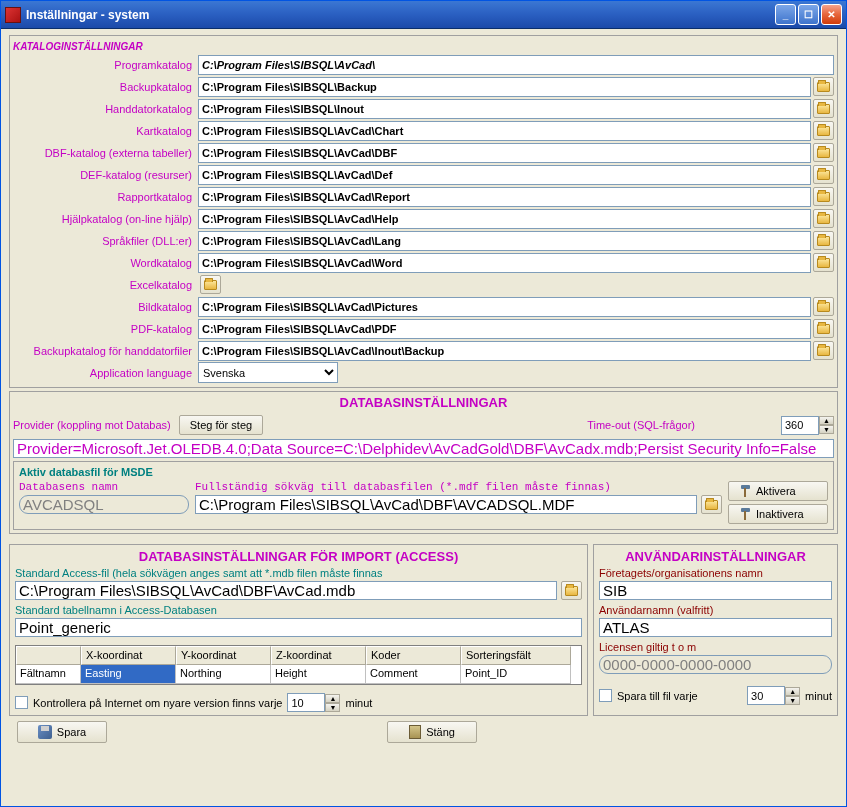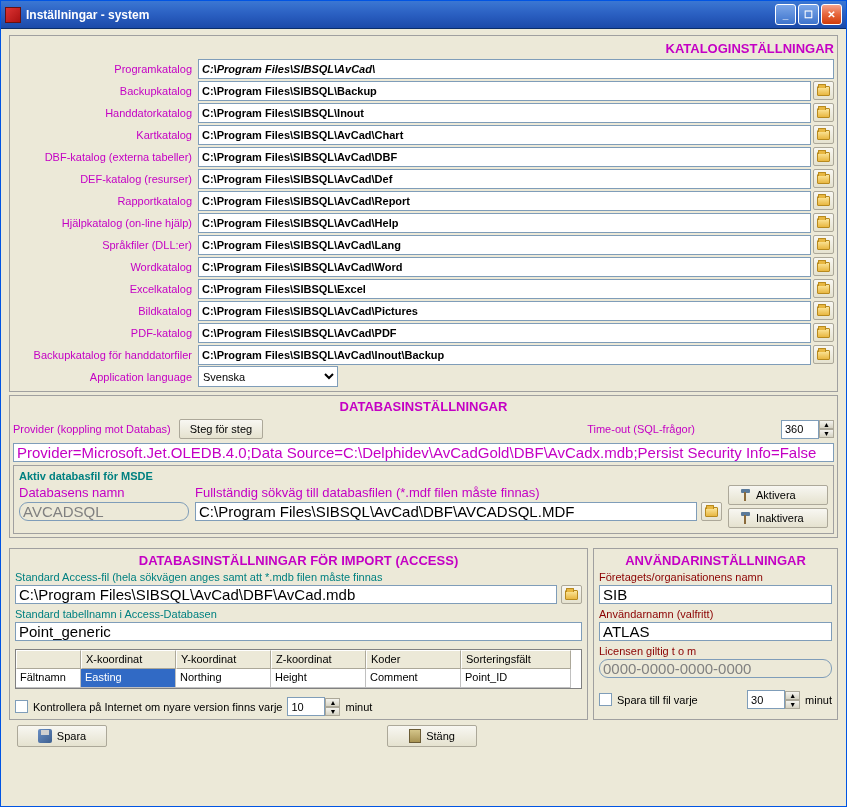--- a/index.html
+++ b/index.html
@@ -5,40 +5,40 @@
 * { box-sizing: border-box; margin: 0; padding: 0; }
 body { font-family: Tahoma, Arial, sans-serif; font-size: 11px; background: #3b6ea5; width: 847px; height: 807px; overflow: hidden; }
 .window { width: 847px; height: 807px; background: #ece9d8; border: 1px solid #0054e3; display: flex; flex-direction: column; }
 .titlebar { background: linear-gradient(to bottom, #3b77d3 0%, #2a5fc1 50%, #1b4aa9 100%); height: 28px; display: flex; align-items: center; padding: 0 4px; color: #fff; border-bottom: 1px solid #0a2e6b; }
 .titlebar-icon { width: 16px; height: 16px; margin-right: 5px; background: linear-gradient(135deg,#d33,#a11); border:1px solid #611; }
 .titlebar-text { flex: 1; font-weight: bold; font-size: 12px; }
 .titlebar-buttons { display: flex; gap: 2px; }
 .tb-btn { width: 21px; height: 21px; background: linear-gradient(to bottom,#7ba6e8,#3e74cc); border:1px solid #fff; border-radius:3px; color:#fff; display:flex; align-items:center; justify-content:center; font-size:10px; font-weight:bold; cursor:pointer;}
 .tb-close { background: linear-gradient(to bottom,#f5a28b,#e6653b,#d13c0a); }
 .content { flex: 1; padding: 6px 8px 4px 8px; overflow: hidden; }
-.section-title { color: #c400c4; font-weight: bold; font-size: 13px; text-align: right; padding: 3px 0 2px 0; }
+.section-title { color: #c400c4; font-weight: bold; font-size: 10px; text-align: left; padding: 3px 0 2px 0; font-style: italic; }
 .section-title-inner { color: #c400c4; font-weight: bold; font-size: 13px; text-align: center; padding: 1px 0 3px 0; }
 fieldset { border: 1px solid #a0a0a0; padding: 2px 3px 3px 3px; margin-bottom: 3px; }
 .catalog-row { display: flex; align-items: center; margin-bottom: 1px; height: 21px; }
 .catalog-label { width: 185px; text-align: right; padding-right: 6px; color: #c400c4; font-size: 11px; }
 .catalog-input { flex: 1; height: 20px; border: 1px solid #7f9db9; padding: 1px 3px; font-size: 11px; font-weight: bold; background: #fff; }
 .folder-btn { width: 21px; height: 19px; margin-left: 2px; border:1px solid #aca899; background: linear-gradient(to bottom,#f8f7f2,#e5e2cf); display:flex; align-items:center; justify-content:center; cursor:pointer; border-radius:2px;}
 .folder-icon { width:13px; height:10px; background: linear-gradient(to bottom,#fce69b,#e8b741); border:1px solid #b88a1e; border-radius:1px; position:relative;}
 .folder-icon::before{content:"";position:absolute;top:-3px;left:0;width:6px;height:3px;background:#e8b741;border:1px solid #b88a1e;border-bottom:none;border-radius:1px 1px 0 0;}
 .lang-select { width: 140px; height: 21px; border:1px solid #7f9db9; font-size:11px; background:#fff; }
 .db-top { display:flex; align-items:center; gap:8px; padding: 2px 0 4px 0;}
 .db-label { color:#c400c4; font-size:11px; }
 .btn { border:1px solid #aca899; background:linear-gradient(to bottom,#f8f7f2,#e5e2cf); padding:3px 10px; font-size:11px; cursor:pointer; border-radius:2px; display:inline-flex; align-items:center; gap:5px;}
 .field { border:1px solid #7f9db9; background:#fff; padding:1px 3px; font-size:15px; height:19px;}
 .provider-box { width:100%; color:#c400c4; }
 .msde-box { border:1px solid #a0a0a0; padding:4px 5px 5px 5px; margin-top:3px;}
 .msde-title { color:#008080; font-weight:bold; font-size:11px; margin-bottom:3px;}
 .msde-row { display:flex; gap:6px;}
 .msde-col { display:flex; flex-direction:column; }
-.small-label { color:#c400c4; font-size:13px; margin-bottom:2px; }
+.small-label { color:#c400c4; font-size:11px; margin-bottom:2px;font-family:Liberation Mono, monospace; }
 .bottom-split { display:flex; gap:5px; margin-top:10px;}
 .left-panel { flex: 1; border:1px solid #a0a0a0; padding:3px 5px; background:#ece9d8;}
 .right-panel { width: 245px; border:1px solid #a0a0a0; padding:3px 5px; background:#ece9d8;}
 .teal-label { color:#008080; font-size:11px; }
 .wide-input { width:100%; margin-top:2px; margin-bottom:4px; }
 .grid { border:1px solid #808080; background:#fff; margin-top:4px; font-size:11px;}
 .grid-row { display:flex; height:19px;}
 .grid-cell { border-right:1px solid #c0c0c0; border-bottom:1px solid #c0c0c0; padding:2px 4px; overflow:hidden;}
 .grid-header .grid-cell { background:#ece9d8; border:1px solid #fff; border-right-color:#aca899; border-bottom-color:#aca899;}
 .grid-selected { background:#316ac5; color:#fff;}
@@ -141,21 +141,20 @@
           </div>
           <div class="catalog-row">
             <div class="catalog-label">Wordkatalog</div>
             <input class="catalog-input" value="C:\Program Files\SIBSQL\AvCad\Word" style="">
             <div class="folder-btn">
               <div class="folder-icon"></div>
             </div>
           </div>
           <div class="catalog-row">
             <div class="catalog-label">Excelkatalog</div>
-            <input class="catalog-input" value="C:\Program Files\SIBSQL\Excel" style="">
             <div class="folder-btn">
               <div class="folder-icon"></div>
             </div>
           </div>
           <div class="catalog-row">
             <div class="catalog-label">Bildkatalog</div>
             <input class="catalog-input" value="C:\Program Files\SIBSQL\AvCad\Pictures" style="">
             <div class="folder-btn">
               <div class="folder-icon"></div>
             </div>

